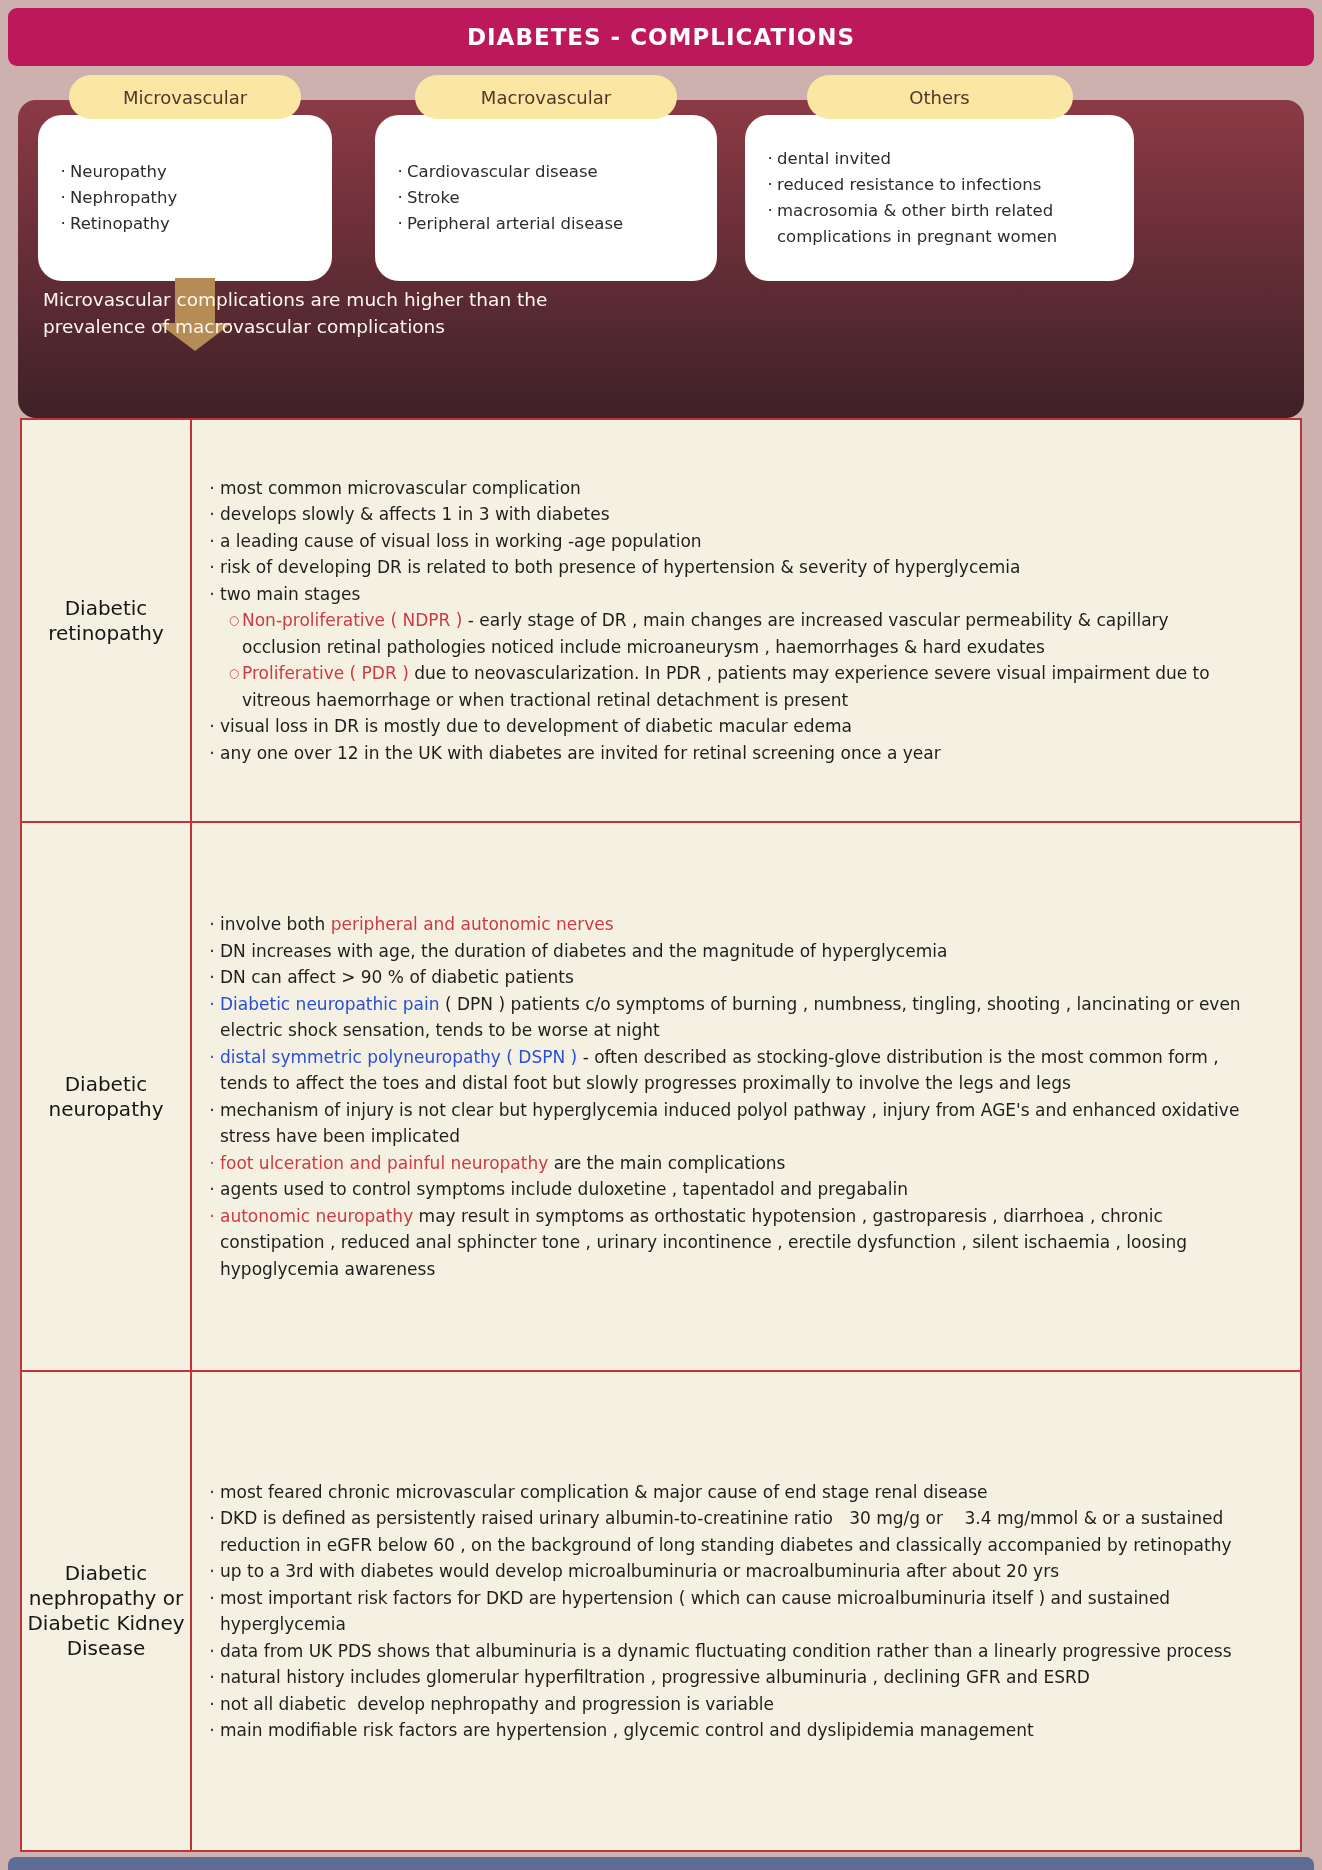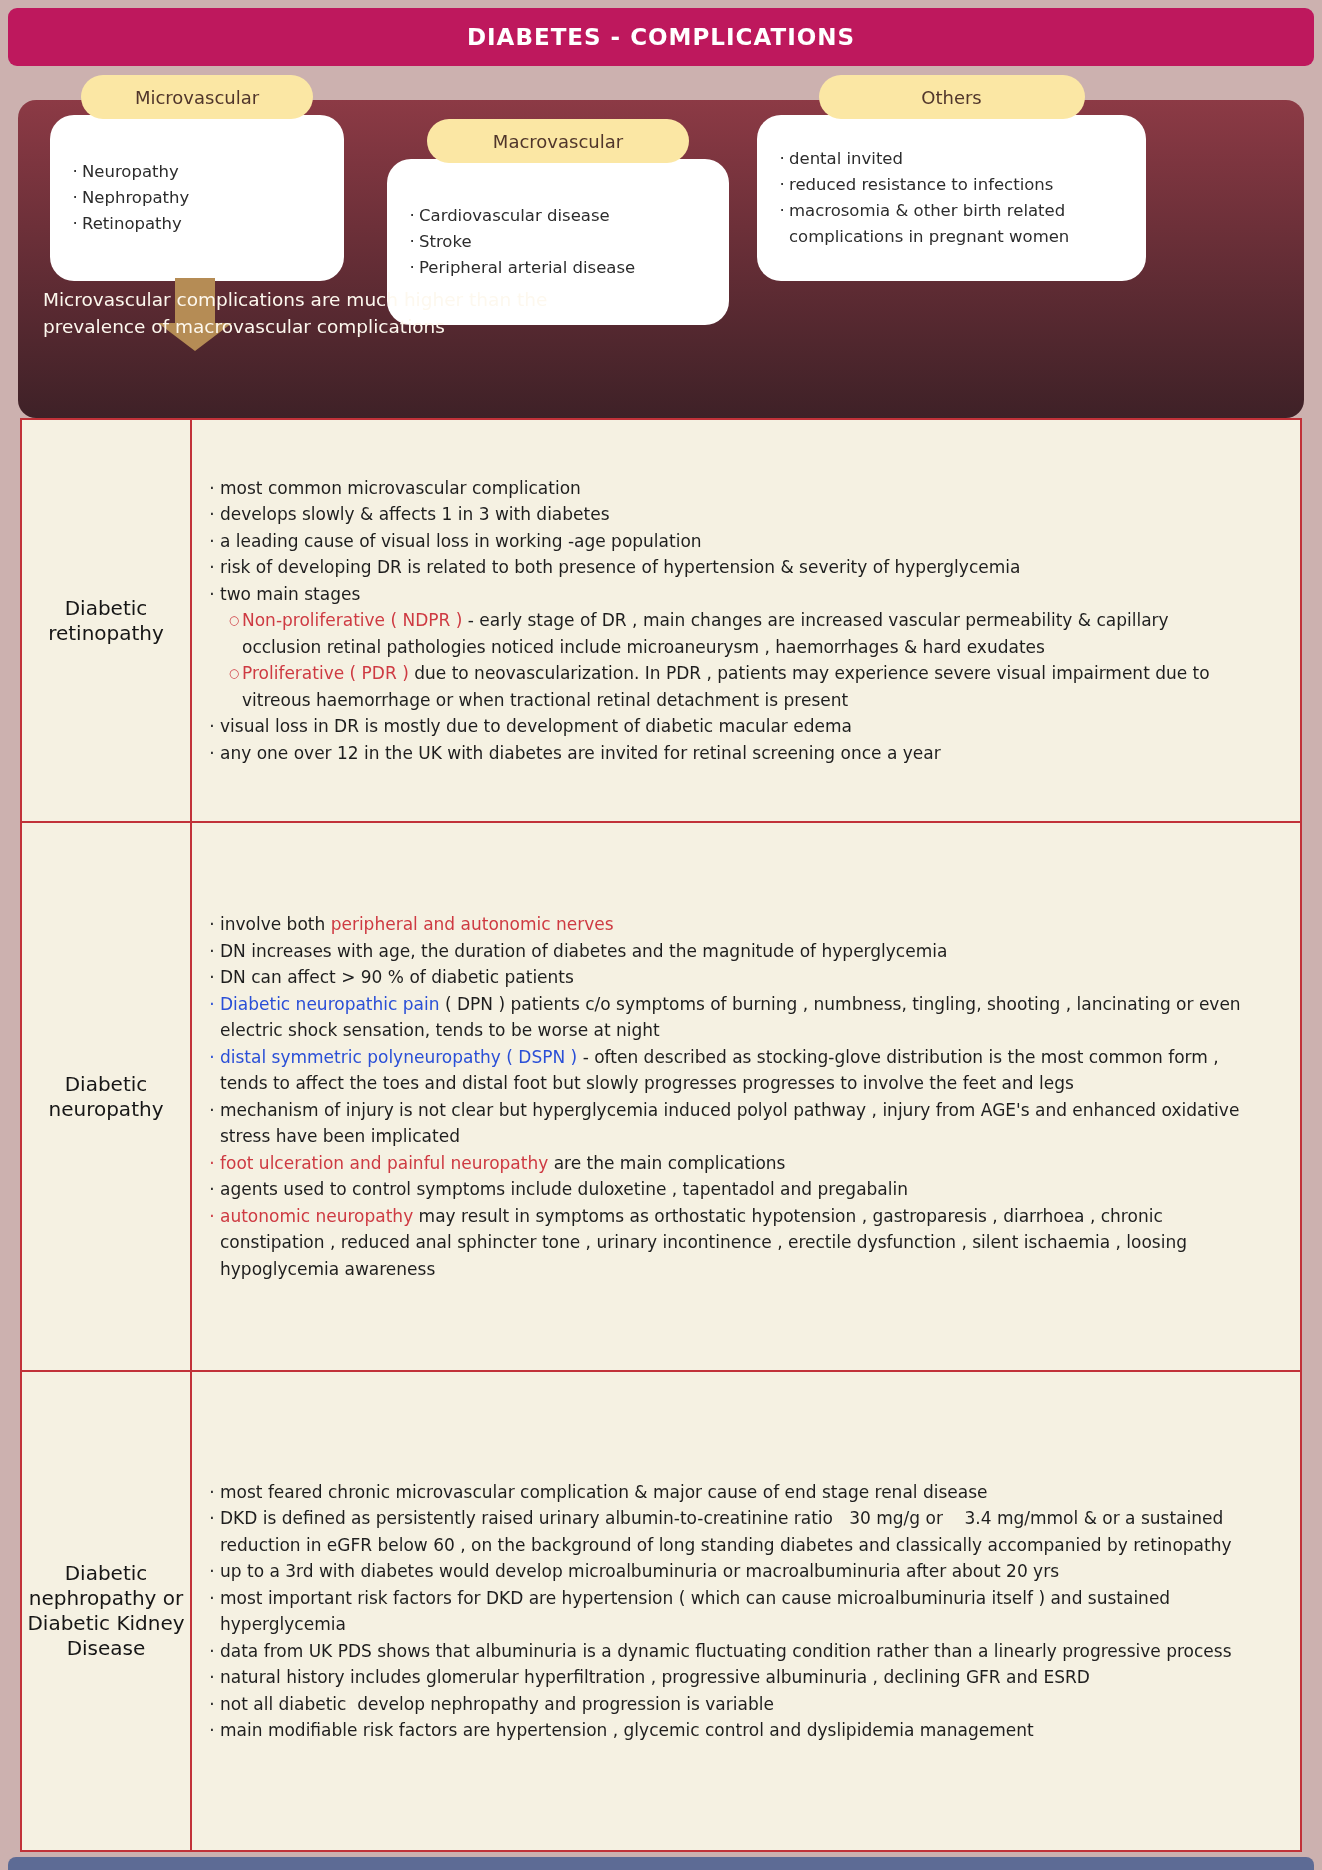--- a/index.html
+++ b/index.html
@@ -7,21 +7,21 @@
   .page{position:relative;width:1322px;height:1870px;background:#ccb1af;overflow:hidden;}
 
   
   .topbar{position:absolute;top:8px;left:8px;right:8px;height:58px;background:#be185d;
           border-radius:9px;display:flex;align-items:center;justify-content:center;}
   .topbar h1{margin:0;color:#ffffff;font-size:23px;font-weight:bold;letter-spacing:1px;}
 
   
   .panel{position:absolute;left:18px;right:18px;top:100px;height:318px;border-radius:18px;
          background:linear-gradient(#8c3a45,#3e2127);}
-  .columns{position:absolute;top:-25px;left:0;right:0;display:flex;padding:0 32px;}
+  .columns{position:absolute;top:-25px;left:0;right:0;display:flex;padding:0 20px;}
   .cat-column{display:flex;flex-direction:column;align-items:center;}
   .oval{height:44px;background:#fbe7a4;border-radius:26px;display:flex;align-items:center;
         justify-content:center;color:#50362b;font-size:18px;z-index:2;}
   .card{margin-top:-4px;width:100%;height:166px;background:#ffffff;border-radius:24px;
         box-sizing:border-box;display:flex;align-items:center;padding:10px 6px 10px 18px;}
   .card ul{margin:0;padding:0;list-style:none;width:100%;}
   .card li{display:flex;align-items:flex-start;color:#2c2c2c;font-size:16.5px;line-height:26px;}
   .card .mk{width:14px;flex:none;text-align:center;}
 
   
@@ -77,21 +77,21 @@
                 <span>Nephropathy</span>
               </li>
               <li>
                 <span class="mk">·</span>
                 <span>Retinopathy</span>
               </li>
             </ul>
           </div>
         </div>
         <div class="cat-column" style="width: 342px; margin-left: 43px;">
-          <div class="oval" style="width: 262px; margin-top: 44px;">Macrovascular</div>
+          <div class="oval" style="width: 262px;">Macrovascular</div>
           <div class="card">
             <ul>
               <li>
                 <span class="mk">·</span>
                 <span>Cardiovascular disease</span>
               </li>
               <li>
                 <span class="mk">·</span>
                 <span>Stroke</span>
               </li>
@@ -189,21 +189,21 @@
             <li class="bullet">
               <span class="mk">·</span>
               <span class="btext"><span>DN can affect &gt; 90 % of diabetic patients</span></span>
             </li>
             <li class="bullet">
               <span class="mk c-blue">·</span>
               <span class="btext"><span class="c-blue">Diabetic neuropathic pain </span><span>( DPN ) patients c/o symptoms of burning , numbness, tingling, shooting , lancinating or even electric shock sensation, tends to be worse at night</span></span>
             </li>
             <li class="bullet">
               <span class="mk c-blue">·</span>
-              <span class="btext"><span class="c-blue">distal symmetric polyneuropathy ( DSPN ) </span><span>- often described as stocking-glove distribution is the most common form , tends to affect the toes and distal foot but slowly progresses progresses to involve the feet and legs</span></span>
+              <span class="btext"><span class="c-blue">distal symmetric polyneuropathy ( DSPN ) </span><span>- often described as stocking-glove distribution is the most common form , tends to affect the toes and distal foot but slowly progresses proximally to involve the legs and legs</span></span>
             </li>
             <li class="bullet">
               <span class="mk">·</span>
               <span class="btext"><span>mechanism of injury is not clear but hyperglycemia induced polyol pathway , injury from AGE's and enhanced oxidative stress have been implicated</span></span>
             </li>
             <li class="bullet">
               <span class="mk c-red">·</span>
               <span class="btext"><span class="c-red">foot ulceration and painful neuropathy </span><span>are the main complications</span></span>
             </li>
             <li class="bullet">

